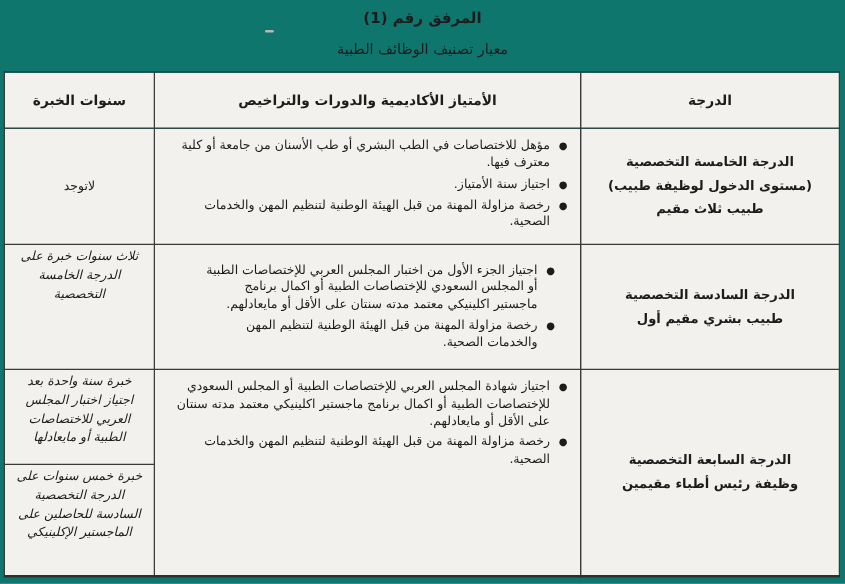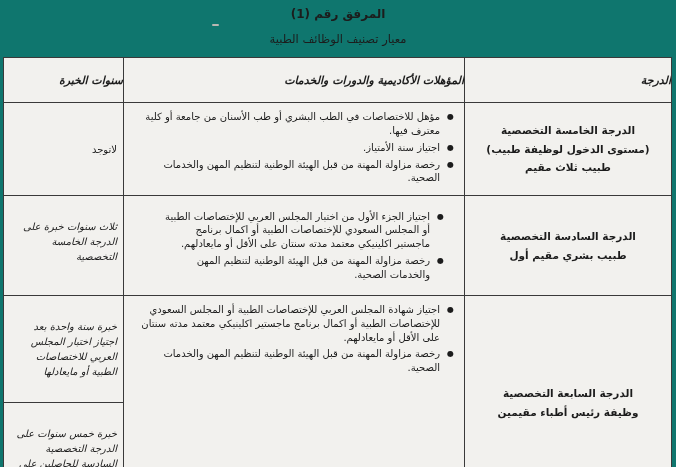--- a/index.html
+++ b/index.html
@@ -16,28 +16,28 @@
 
   table.main { position:absolute; top:57px; right:4px; width:668px;
                border-collapse:collapse; table-layout:fixed; direction:rtl;
                border:1.5px solid #3a3a3a; border-bottom:2.5px solid #2e2e2e; }
   th, td { border:1px solid #3a3a3a; background:#f2f1ee; overflow:hidden; }
 
   col.c-grade { width:207px; }
   col.c-qual  { width:341px; }
   col.c-exp   { width:120px; }
 
-  th { font-size:11px; font-weight:bold; text-align:right; vertical-align:middle; height:45px;font-style:italic; }
+  th { font-size:11px; font-weight:bold; text-align:center; vertical-align:middle; height:45px; }
 
   td.grade-cell { text-align:center; vertical-align:middle; font-weight:bold;
                   font-size:10.5px; line-height:1.75; padding:2px 0; }
   td.qual-cell  { vertical-align:top; padding:7px 10px 4px 8px; }
   td.qual-cell.va-mid { vertical-align:middle; }
   td.qual-cell.inset { padding-right:20px; padding-left:34px; }
-  td.exp-cell   { font-size:10px; line-height:1.5; padding:23px 6px; }
+  td.exp-cell   { text-align:center; font-size:10px; line-height:1.5; padding:2px 6px; }
   td.exp-cell.va-mid { vertical-align:middle; }
   td.exp-cell.va-top { vertical-align:top;font-style:italic; }
 
   .bullet-item { display:flex; align-items:flex-start; gap:7px; margin-bottom:3px;
                  font-size:10px; line-height:1.38; text-align:right; }
   .bullet { flex:0 0 auto; font-size:8px; line-height:14px; }
 
   .r1 td { height:93px; }
   .r2 td { height:100px; }
   .r3a td.exp-cell { height:76px; }
@@ -55,21 +55,21 @@
   <table class="main">
     <colgroup>
         <col class="c-grade">
         <col class="c-qual">
         <col class="c-exp">
       </colgroup>
 
     <tbody>
         <tr>
       <th>الدرجة</th>
-      <th>المؤهلات الأكاديمية والدورات والخدمات</th>
+      <th>الأمتياز الأكاديمية والدورات والتراخيص</th>
       <th>سنوات الخبرة</th>
     </tr>
 
     <tr class="r1">
       <td class="grade-cell">
         <div>الدرجة الخامسة التخصصية</div>
         <div>(مستوى الدخول لوظيفة طبيب)</div>
         <div>طبيب ثلاث مقيم</div>
       </td>
       <td class="qual-cell">

